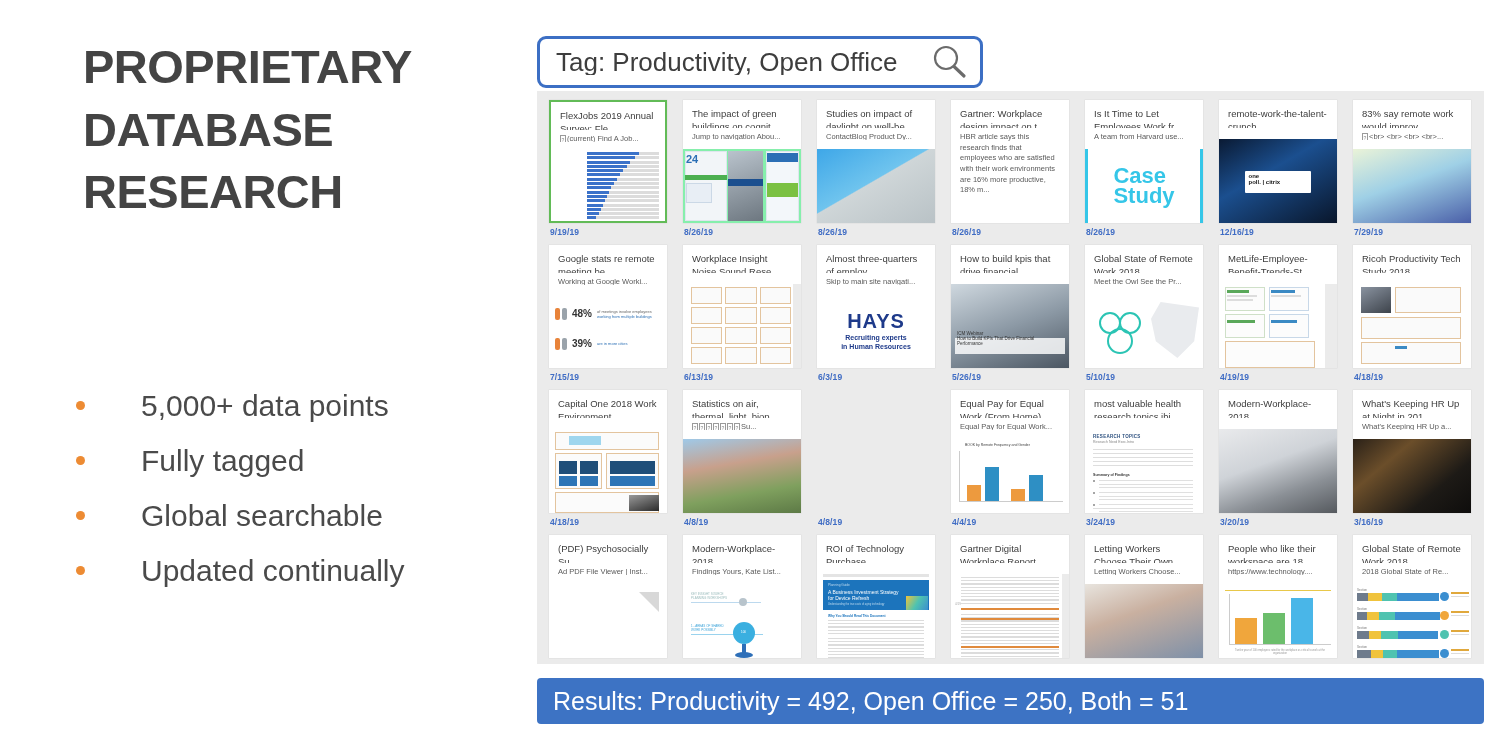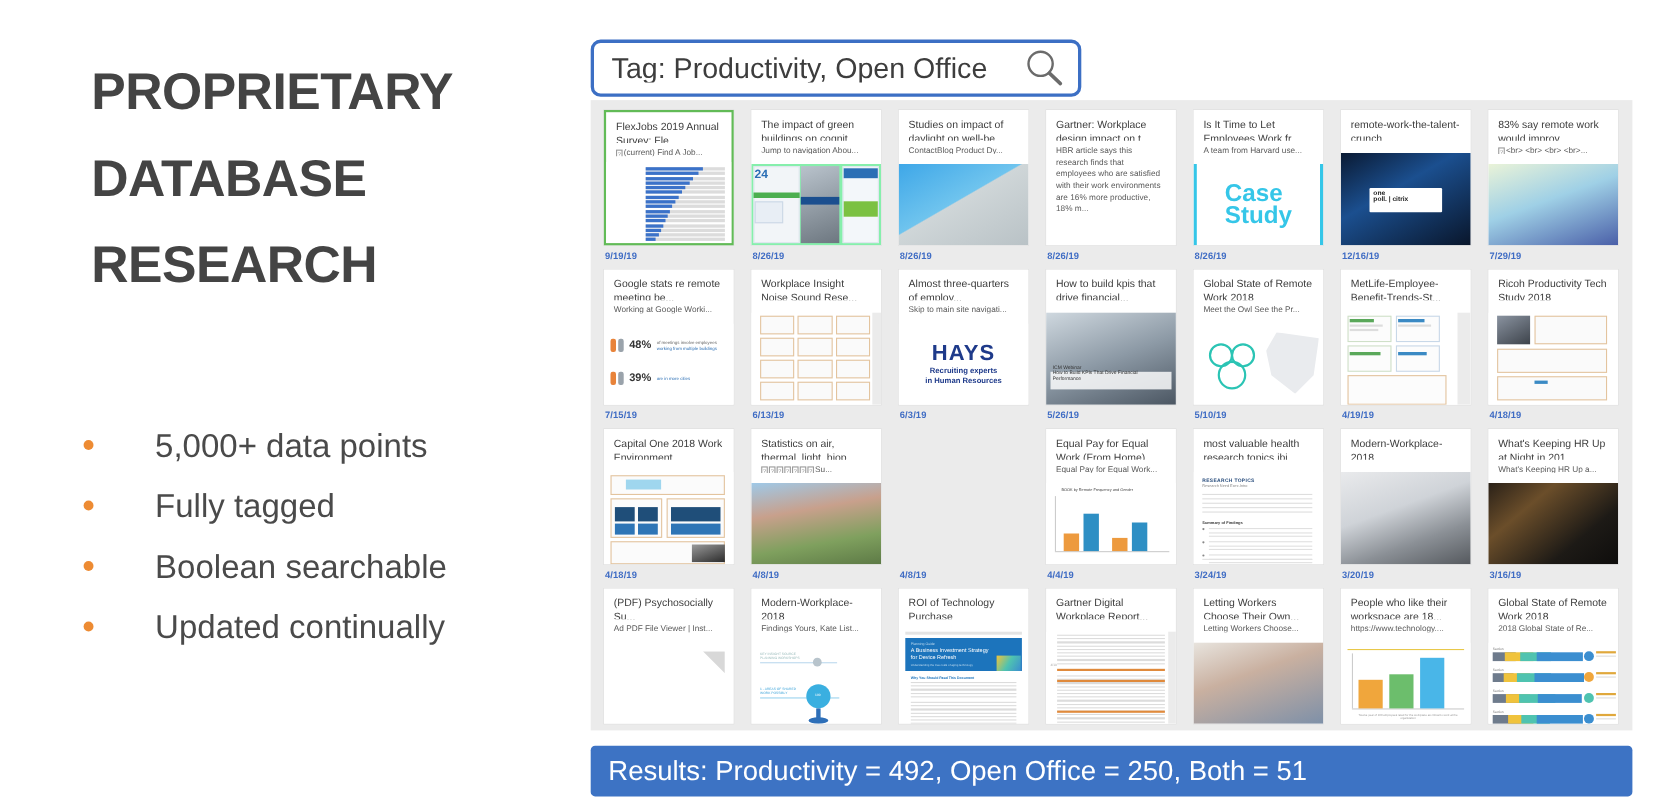--- a/index.html
+++ b/index.html
@@ -11,21 +11,21 @@
   }
   .slide { position: relative; width: 1505px; height: 735px; background: #fff; }
 
   
   .left-panel { position: absolute; left: 0; top: 0; width: 520px; height: 735px; }
   .headline {
     position: absolute; left: 83px; top: 36px; width: 420px;
     font-size: 47px; font-weight: bold; line-height: 1.33;
     letter-spacing: -0.5px; color: #444444;
   }
-  .headline .hl-line { display: block; margin-top: 16px; }
+  .headline .hl-line { display: block; }
 
   .bullets { position: absolute; left: 76px; top: 388px; width: 440px; }
   .bullet-row { display: flex; align-items: baseline; margin-bottom: 19px; }
   .bullet-dot {
     flex: 0 0 auto; width: 9px; height: 9px; border-radius: 50%;
     background: #ED8B33; margin-right: 56px; position: relative; top: -6px;
   }
   .bullet-text { font-size: 30px; color: #4a4a4a; line-height: 1.2; }
 
   
@@ -158,21 +158,21 @@
       <div class="bullet-row">
         <span class="bullet-dot"></span>
         <span class="bullet-text">5,000+ data points</span>
       </div>
       <div class="bullet-row">
         <span class="bullet-dot"></span>
         <span class="bullet-text">Fully tagged</span>
       </div>
       <div class="bullet-row">
         <span class="bullet-dot"></span>
-        <span class="bullet-text">Boolean searchable</span>
+        <span class="bullet-text">Global searchable</span>
       </div>
       <div class="bullet-row">
         <span class="bullet-dot"></span>
         <span class="bullet-text">Updated continually</span>
       </div>
     </div>
   </div>
 
   <div class="search-bar">
     <div class="search-text">Tag: Productivity, Open Office</div>

